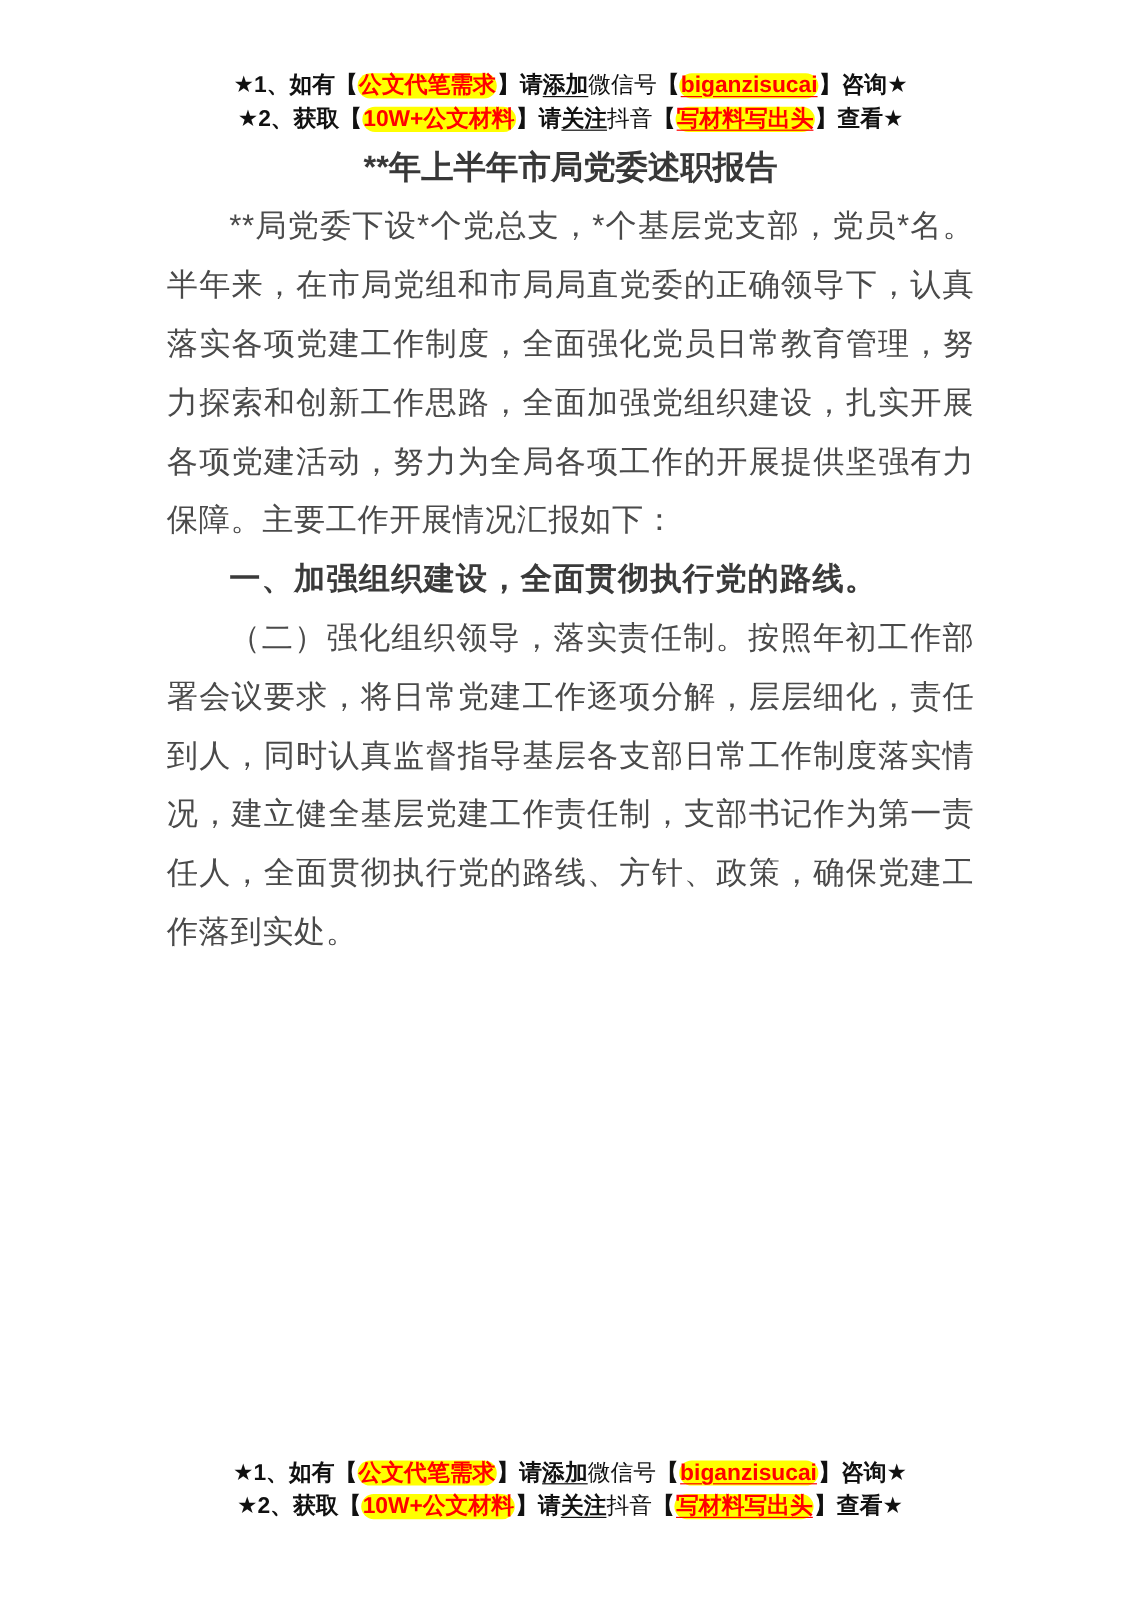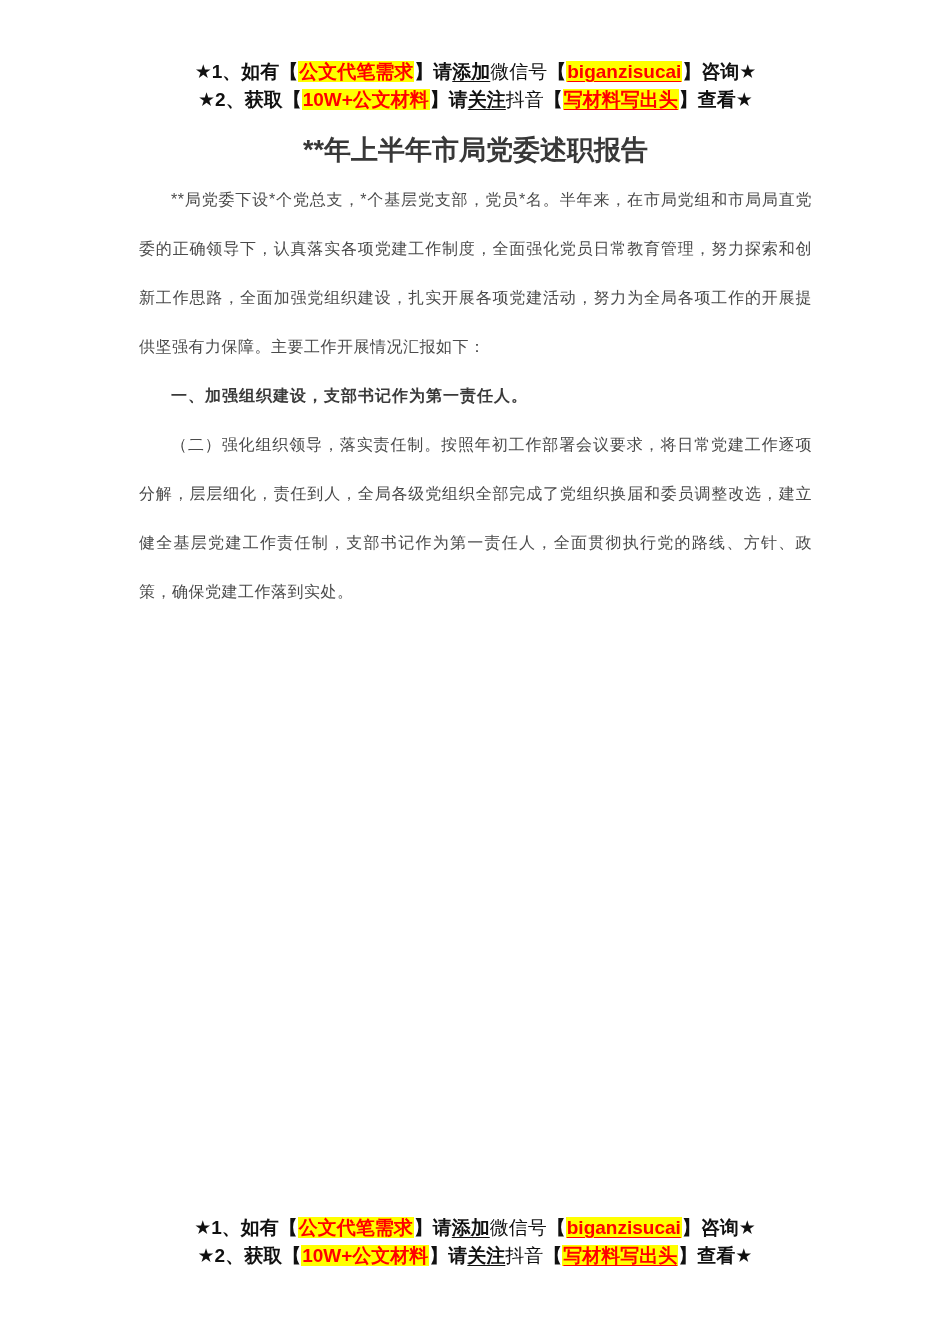--- a/index.html
+++ b/index.html
@@ -1,15 +1,15 @@
 <!DOCTYPE html>
 <html lang="zh"><head>
 <meta charset="utf-8">
 <style>
-  * { margin: 0; padding: 0; box-sizing: border-box; }
+  * { margin: 0; padding: 0; box-sizing: border-box; border-radius: 25px; }
   html, body { background: #ffffff; }
   body {
     width: 950px; height: 1344px;
     font-family: "Liberation Sans", "DejaVu Sans", sans-serif;
     overflow: hidden; position: relative;
   }
   .page {
     position: relative;
     width: 950px; height: 1344px;
     background: #ffffff;
@@ -33,34 +33,34 @@
   }
   .promo .seg-hl-u {
     color: #ff0000;
     background: #ffff00;
     text-decoration: underline;
     text-underline-offset: 3px;
     padding: 0 1px;
   }
   
   .doc-title {
-    margin-top: 18px;
+    margin-top: 7px;
     text-align: center;
     font-size: 27px;
     line-height: 37px;
     font-weight: bold;
     color: #383838;
   }
   
   .doc-body {
     margin-top: 6px;
     color: #4a4a4a;
   }
   .doc-body p {
-    font-size: 16px;
+    font-size: 26px;
     line-height: 49px;
     text-align: justify;
     text-justify: inter-ideograph;
     text-indent: 2em;
     letter-spacing: 0.5px;
   }
   .doc-body p.heading {
     font-weight: bold;
     color: #3a3a3a;
     letter-spacing: 1px;
@@ -83,22 +83,22 @@
     </div>
     <div>
       <span>★2、获取【</span><span class="seg-hl">10W+公文材料</span><span>】请</span><span class="seg-u">关注</span><span class="seg-n">抖音</span><span>【</span><span class="seg-hl-u">写材料写出头</span><span>】查看★</span>
     </div>
   </div>
 
   <h1 class="doc-title">**年上半年市局党委述职报告</h1>
 
   <div class="doc-body">
     <p>**局党委下设*个党总支，*个基层党支部，党员*名。半年来，在市局党组和市局局直党委的正确领导下，认真落实各项党建工作制度，全面强化党员日常教育管理，努力探索和创新工作思路，全面加强党组织建设，扎实开展各项党建活动，努力为全局各项工作的开展提供坚强有力保障。主要工作开展情况汇报如下：</p>
-    <p class="heading">一、加强组织建设，支部书记作为第一责任人。</p>
-    <p>（二）强化组织领导，落实责任制。按照年初工作部署会议要求，将日常党建工作逐项分解，层层细化，责任到人，全局各级党组织全部完成了党组织换届和委员调整改选，建立健全基层党建工作责任制，支部书记作为第一责任人，全面贯彻执行党的路线、方针、政策，确保党建工作落到实处。</p>
+    <p class="heading">一、加强组织建设，全面贯彻执行党的路线。</p>
+    <p>（二）强化组织领导，落实责任制。按照年初工作部署会议要求，将日常党建工作逐项分解，层层细化，责任到人，同时认真监督指导基层各支部日常工作制度落实情况，建立健全基层党建工作责任制，支部书记作为第一责任人，全面贯彻执行党的路线、方针、政策，确保党建工作落到实处。</p>
   </div>
 
   <div class="promo promo-footer">
     <div>
       <span>★1、如有【</span><span class="seg-hl">公文代笔需求</span><span>】请</span><span class="seg-u">添加</span><span class="seg-n">微信号</span><span>【</span><span class="seg-hl-u">biganzisucai</span><span>】咨询★</span>
     </div>
     <div>
       <span>★2、获取【</span><span class="seg-hl">10W+公文材料</span><span>】请</span><span class="seg-u">关注</span><span class="seg-n">抖音</span><span>【</span><span class="seg-hl-u">写材料写出头</span><span>】查看★</span>
     </div>
   </div>

